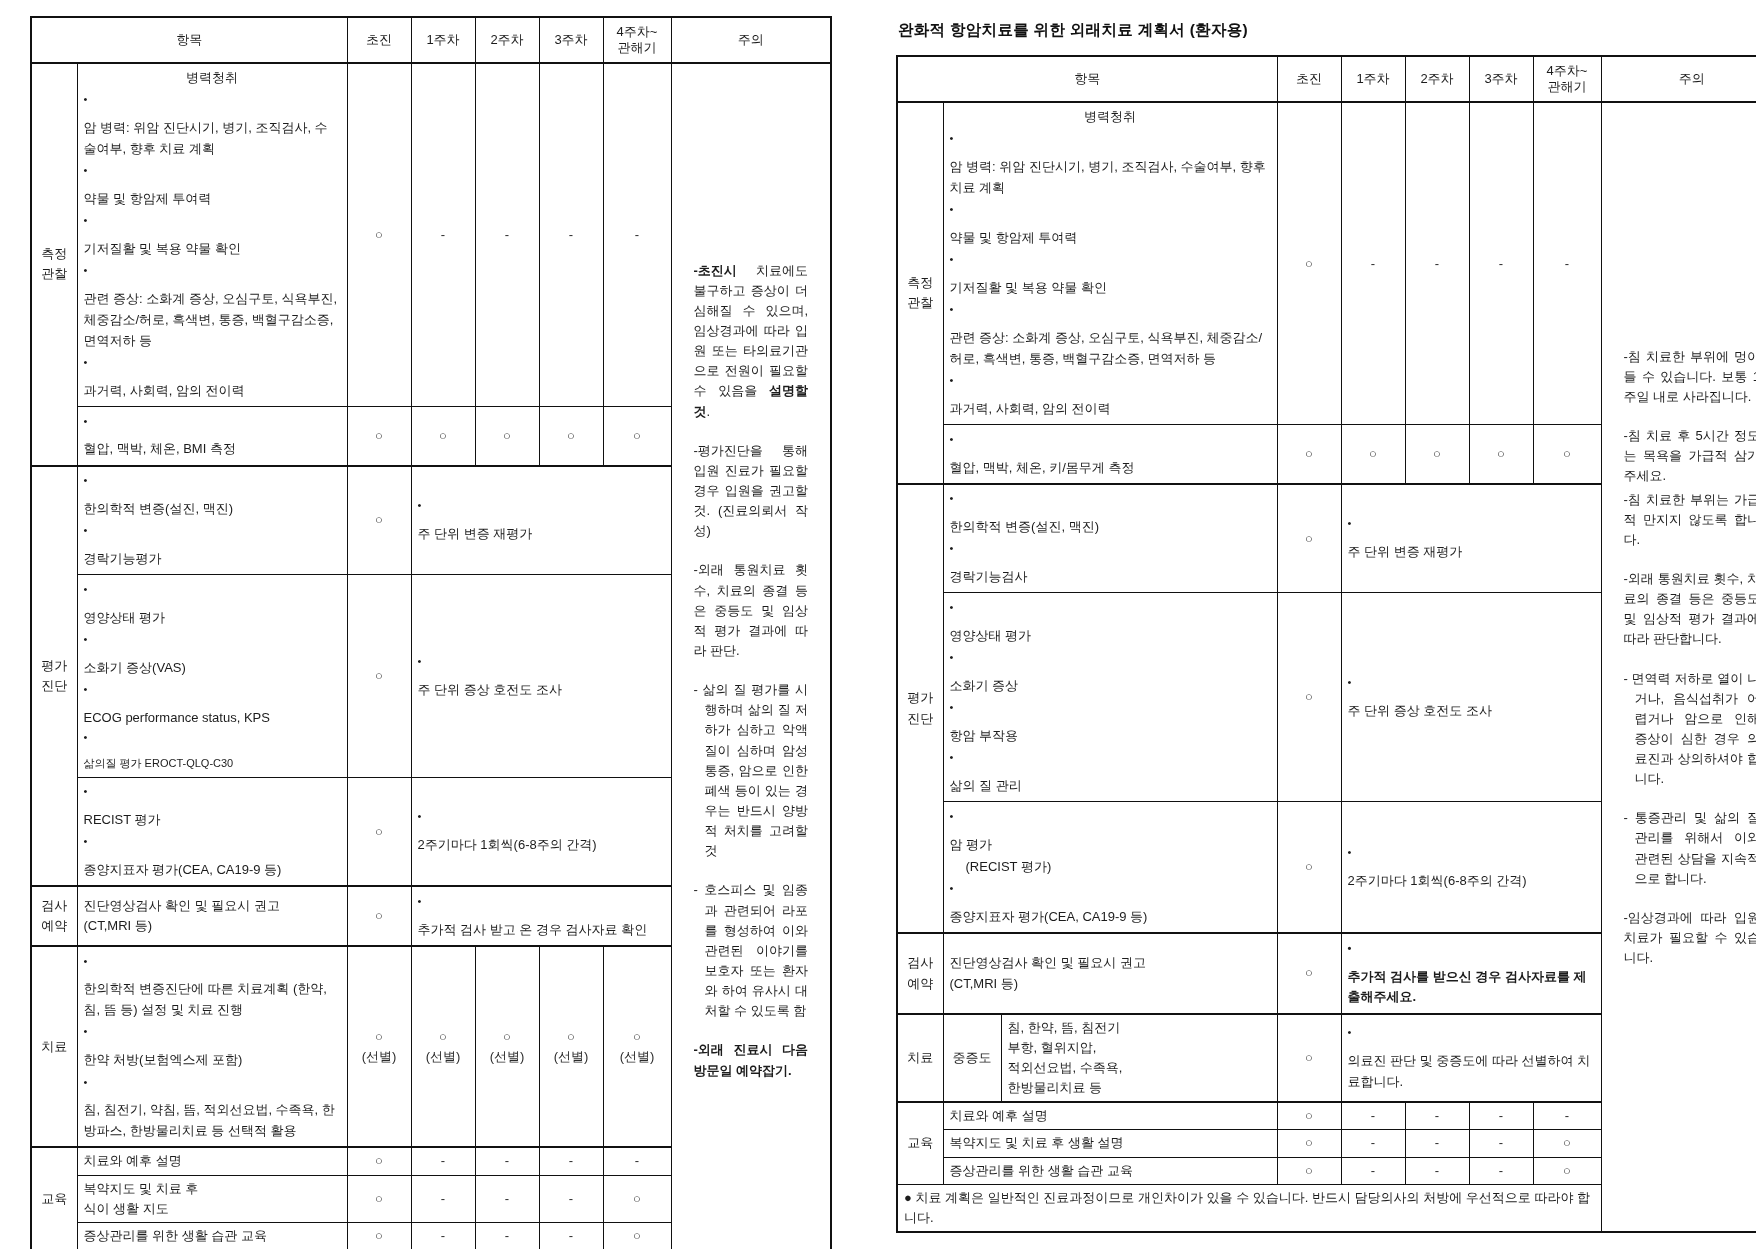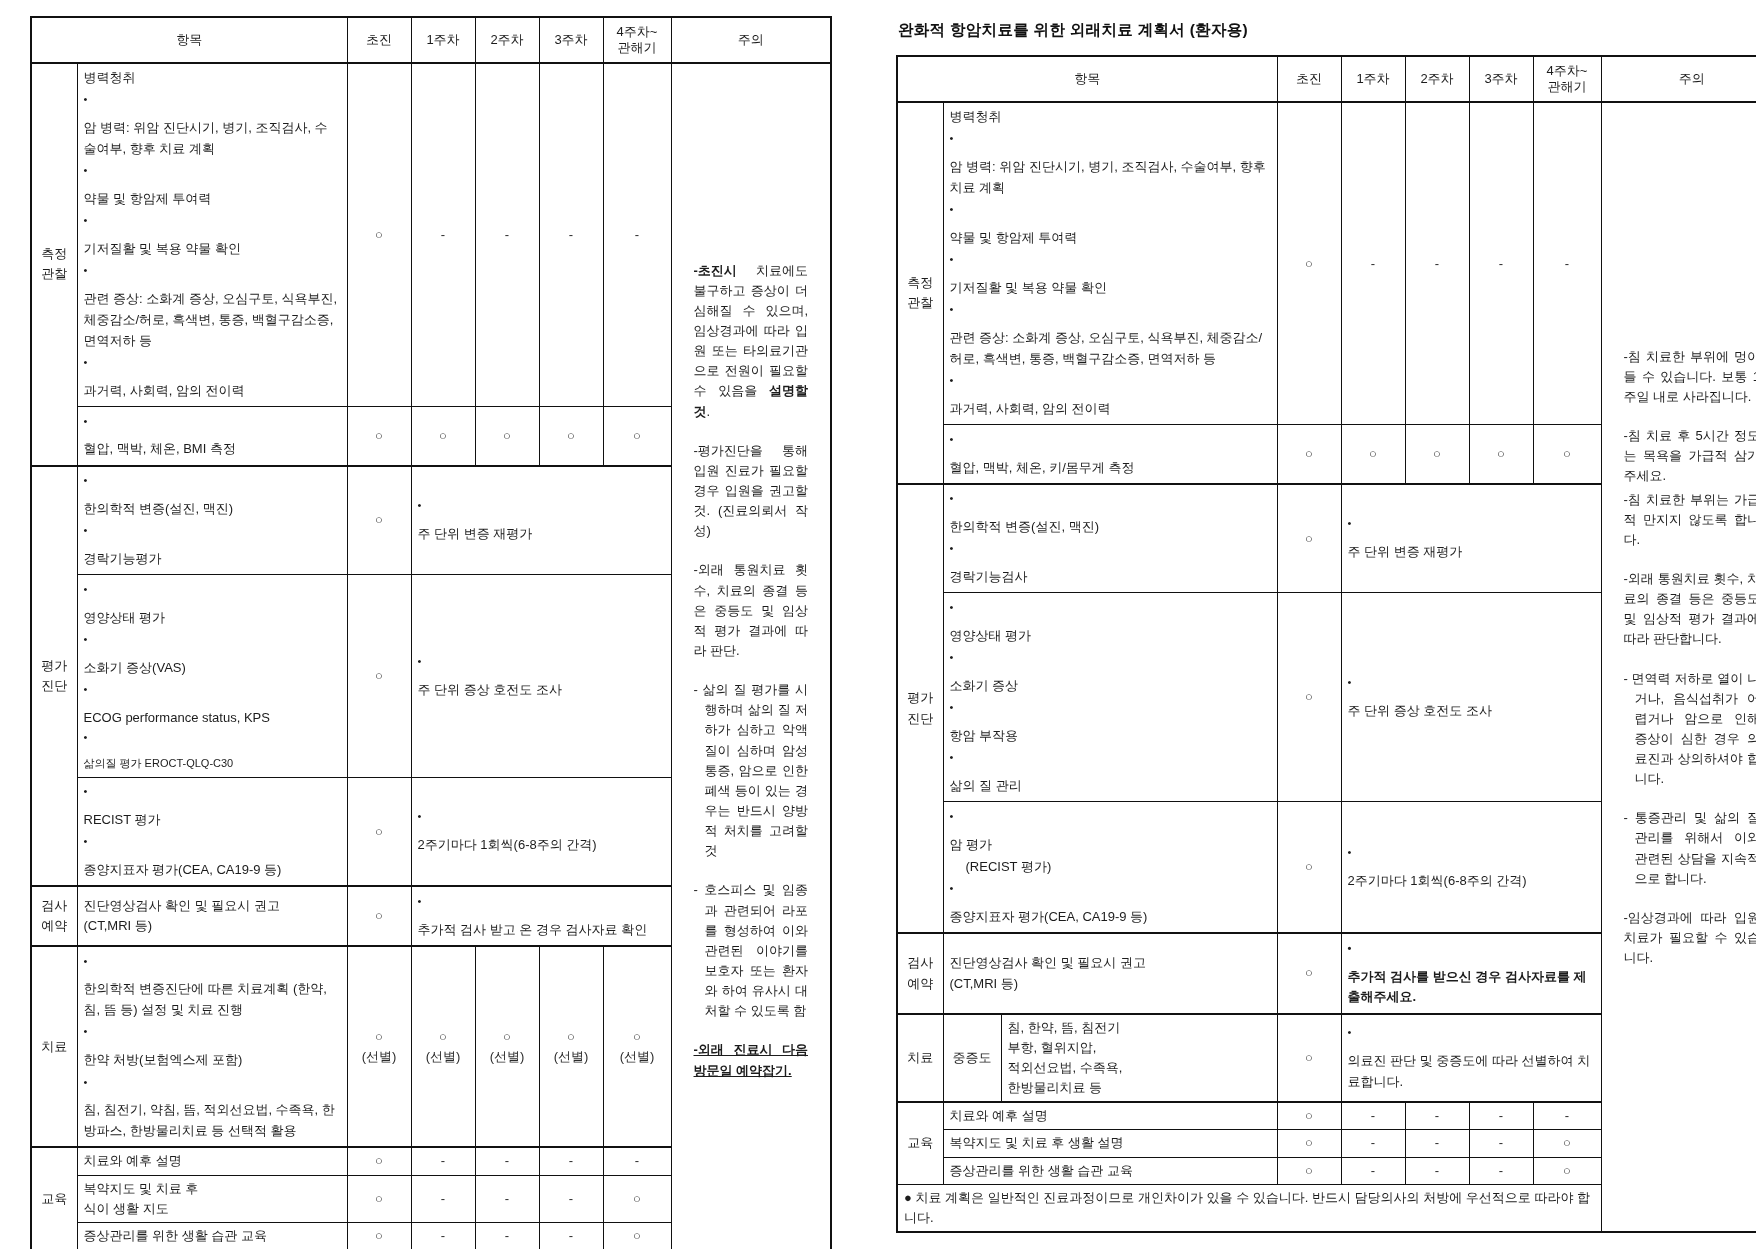--- a/index.html
+++ b/index.html
@@ -12,31 +12,31 @@
   table.plan td{border:1px solid #111;font-size:13px;line-height:1.55;padding:3px 6px;vertical-align:middle;}
   tr.hd td{text-align:center;height:40px;border-bottom:2px solid #111;white-space:pre-line;padding:2px;line-height:1.25;}
   td.g{text-align:center;white-space:pre-line;padding:2px;line-height:1.8;}
   td.v{text-align:center;white-space:pre-line;color:#2a2a2a;}
   td.c{padding:5px 8px 5px 9px;}
   td.ctr{white-space:pre-line;line-height:1.7;padding:13px 8px;}
   td.sp{padding-left:13px;}
   td.caution{border-left:2.5px solid #111;vertical-align:top;padding:12px 8px 8px;text-align:justify;line-height:1.75;}
   tr.gs td{border-top:2px solid #111;}
   td.foot{border-top:2px solid #111;padding:10px 12px;line-height:1.95;font-size:13px;vertical-align:top;}
-  .chead{margin:1px 0 2px;}
+  .chead{text-align:center;margin:1px 0 2px;}
   .bl{display:flex;align-items:flex-start;gap:7px;margin:1.5px 0;line-height:1.6;flex-direction:column;}
   .dot{flex:0 0 9px;text-align:center;}
   .dot::before{content:"\2022";font-size:11px;position:relative;top:-1px;}
   .bt{flex:1 1 auto;}
   .sub{padding-left:16px;line-height:1.6;}
   .small{font-size:11px;text-align:center;}
   .cp{margin:0 16px 19px;}
   .cp.tight{margin-bottom:3px;}
   .cp.hang{padding-left:11px;text-indent:-11px;}
-  .cp.ul{text-decoration:underline;font-weight:bold;}
+  .cp.ul{font-weight:bold;}
   .bold{font-weight:bold;}
 </style>
 </head>
 <body>
 
 <div class="page">
 
   <div class="doc">
     <table class="plan">
       <colgroup>

